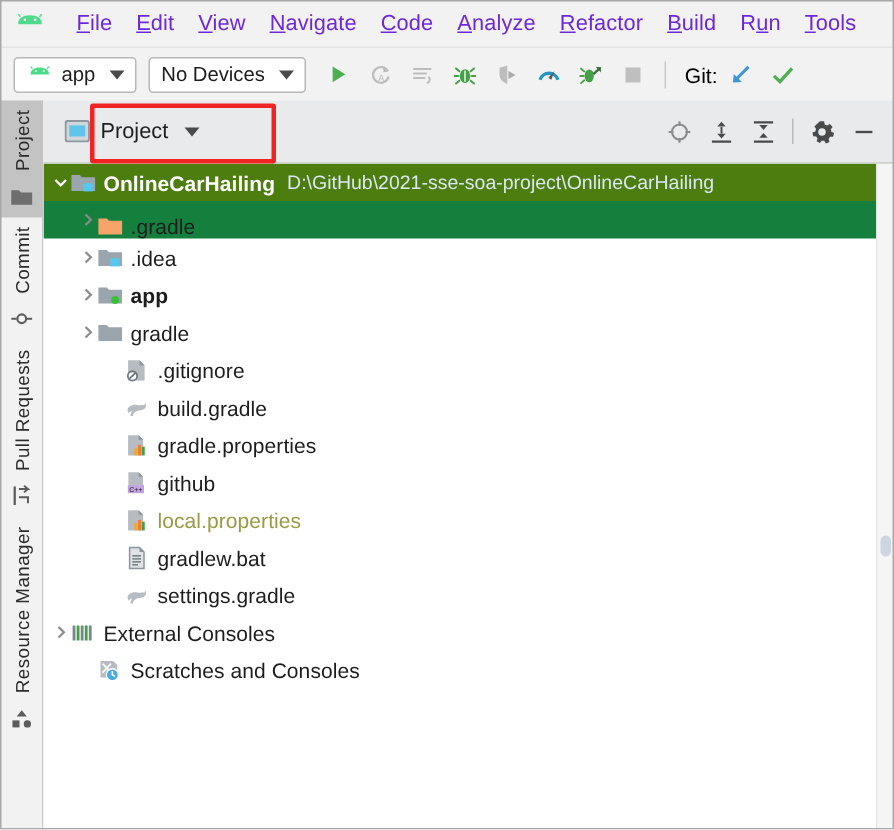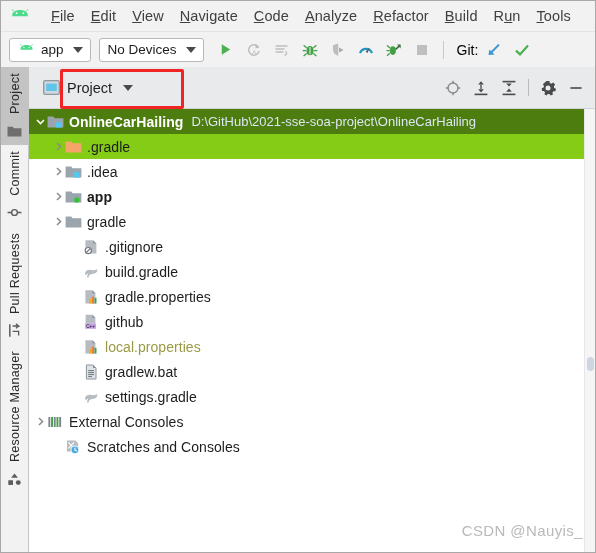--- a/index.html
+++ b/index.html
@@ -35,21 +35,21 @@
     box-sizing: border-box;
   }
   .android-logo {
     width: 22px; height: 16px;
     position: relative;
     margin-right: 12px;
     display: flex; align-items: center; justify-content: center;
   }
   .menu-item {
     font-size: 14.5px;
-    color: #404040;
+    color: #6d28d9;
     padding: 1px 8px 1px 8px;
     white-space: nowrap;
     font-family: "Liberation Sans", sans-serif;
     letter-spacing: 0.1px;
   }
   .menu-item u { text-decoration: underline; }
 
   
   .toolbar {
     height: 35px;
@@ -206,21 +206,21 @@
   .row {
     height: 25px;
     display: flex;
     align-items: center;
     white-space: nowrap;
     position: relative;
     box-sizing: border-box;
     font-size: 14px;
   }
   .row.selected { background: #4d7c0f; color: #ffffff; }
-  .row.hovered  { background: #84cc16; }
+  .row.hovered  { background: #15803d; align-items: flex-end; }
   .arrow {
     width: 14px; height: 25px;
     display: flex; align-items: center; justify-content: center;
     flex: 0 0 14px;
   }
   .arrow svg { display: block; }
   .ico {
     width: 17px; height: 17px;
     flex: 0 0 17px;
     display: flex; align-items: center; justify-content: center;
@@ -716,18 +716,17 @@
                 </svg>
               </div>
               <span class="lbl">Scratches and Consoles</span>
             </div>
           </div>
         <div class="vscroll">
           <div class="thumb"></div>
         </div>
       </div>
 
-      <div class="watermark">CSDN @Nauyis_</div>
     </div>
   </div>
 
   <div class="outer-border"></div>
 </div>
 
 </body></html>

